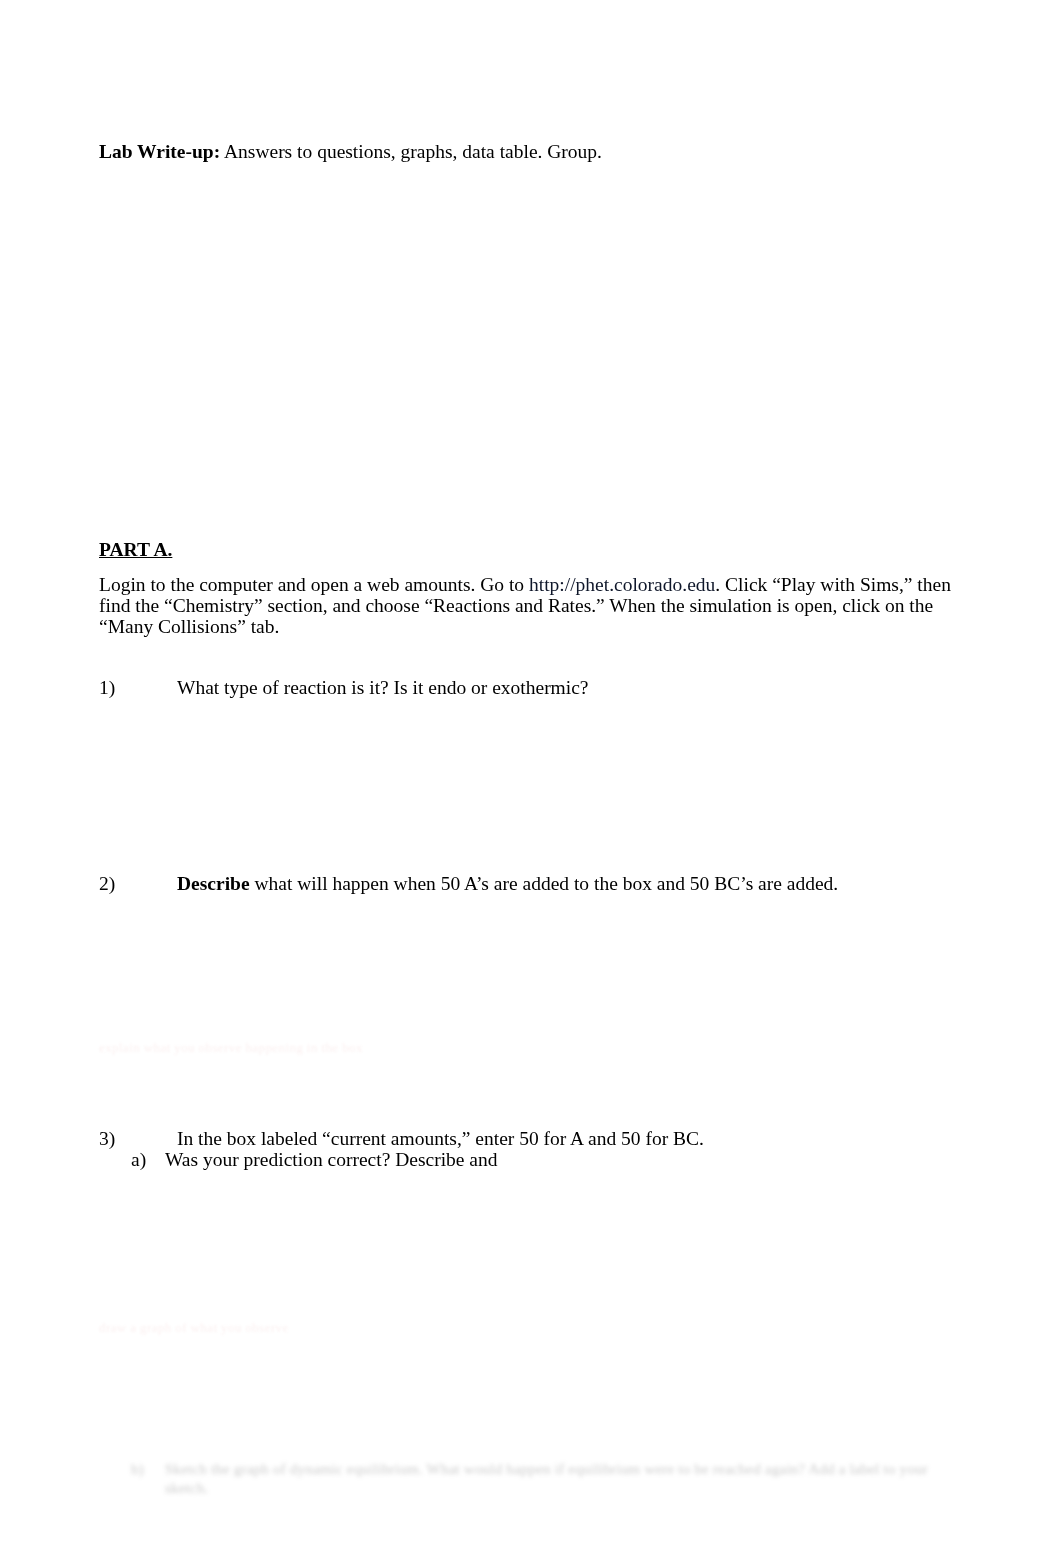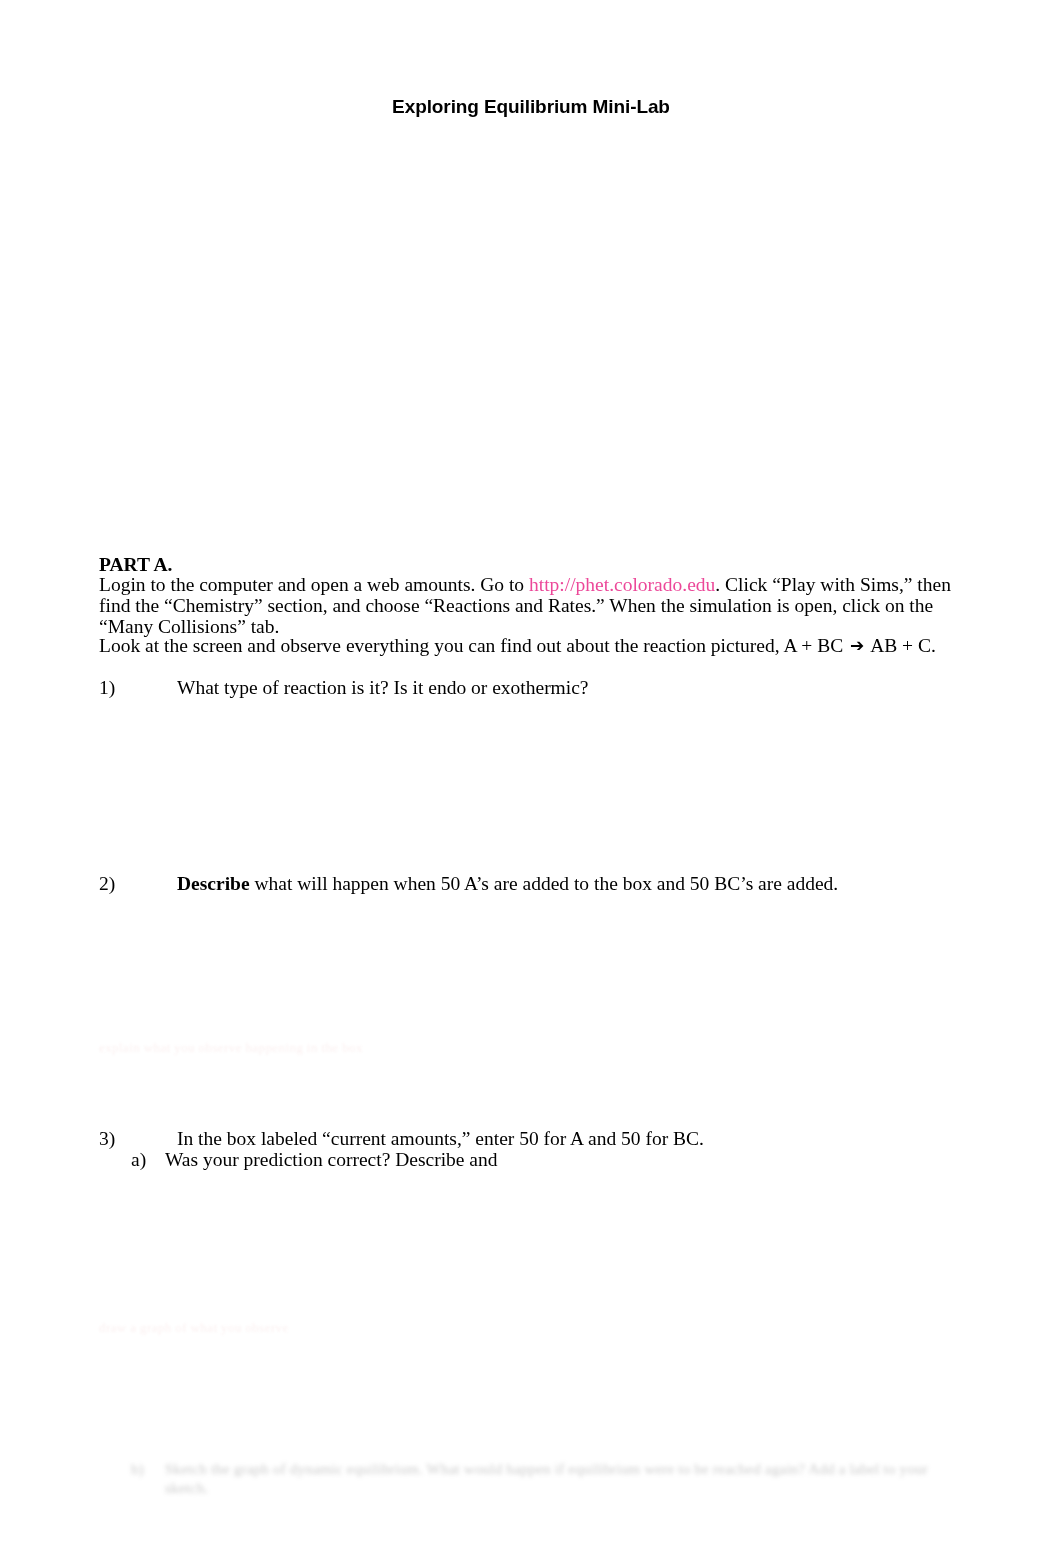--- a/index.html
+++ b/index.html
@@ -37,21 +37,21 @@
     position: absolute;
     left: 99px;
     font-size: 19.5px;
     line-height: 21px;
   }
   .blk.w-wide { width: 875px; }
 
   b, .bold { font-weight: bold; }
 
   .link {
-    color: #ec4899;
+    color: #0f172a;
     text-decoration: none;
     margin-top: 33px;
   }
 
   
   .li {
     position: absolute;
     left: 99px;
     font-size: 19.5px;
     line-height: 21px;
@@ -136,34 +136,33 @@
     width: 875px;
     height: 360px;
     background: #ffffff;
   }
 </style>
 </head>
 <body>
 
 <div class="page">
 
-  <div class="doc-title">Exploring Equilibrium Mini-Lab</div>
 
+  <div class="blk w-wide" style="top:141px;">
+    <b>Lab Write-up:</b><span> Answers to questions, graphs, data table.  Group.</span>
+  </div>
 
   <div class="image-placeholder"></div>
 
-  <div class="blk" style="top:554px; font-weight:bold;">PART A.</div>
+  <div class="blk" style="top:539px; font-weight:bold;text-decoration:underline;">PART A.</div>
 
   <div class="blk w-wide" style="top:574px;">
     <span>Login to the computer and open a web amounts.  Go to </span><a class="link" href="#">http://phet.colorado.edu</a><span>.  Click “Play with Sims,” then find the “Chemistry” section, and choose “Reactions and Rates.”  When the simulation is open, click on the “Many Collisions” tab.</span>
   </div>
 
-  <div class="blk w-wide" style="top:635px;">
-    <span>Look at the screen and observe everything you can find out about the reaction pictured, A + BC </span><span class="rxn-arrow">➔</span><span> AB + C.</span>
-  </div>
 
   <div class="li" style="top:677px; width:875px;">
     <span class="marker">1)</span>
     <span class="li-body">What type of reaction is it?  Is it endo or exothermic?</span>
   </div>
 
   <div class="li" style="top:873px; width:875px;">
     <span class="marker">2)</span>
     <span class="li-body"><b>Describe</b><span> what will happen when 50 A’s are added to the box and 50 BC’s are added.</span></span>
   </div>

